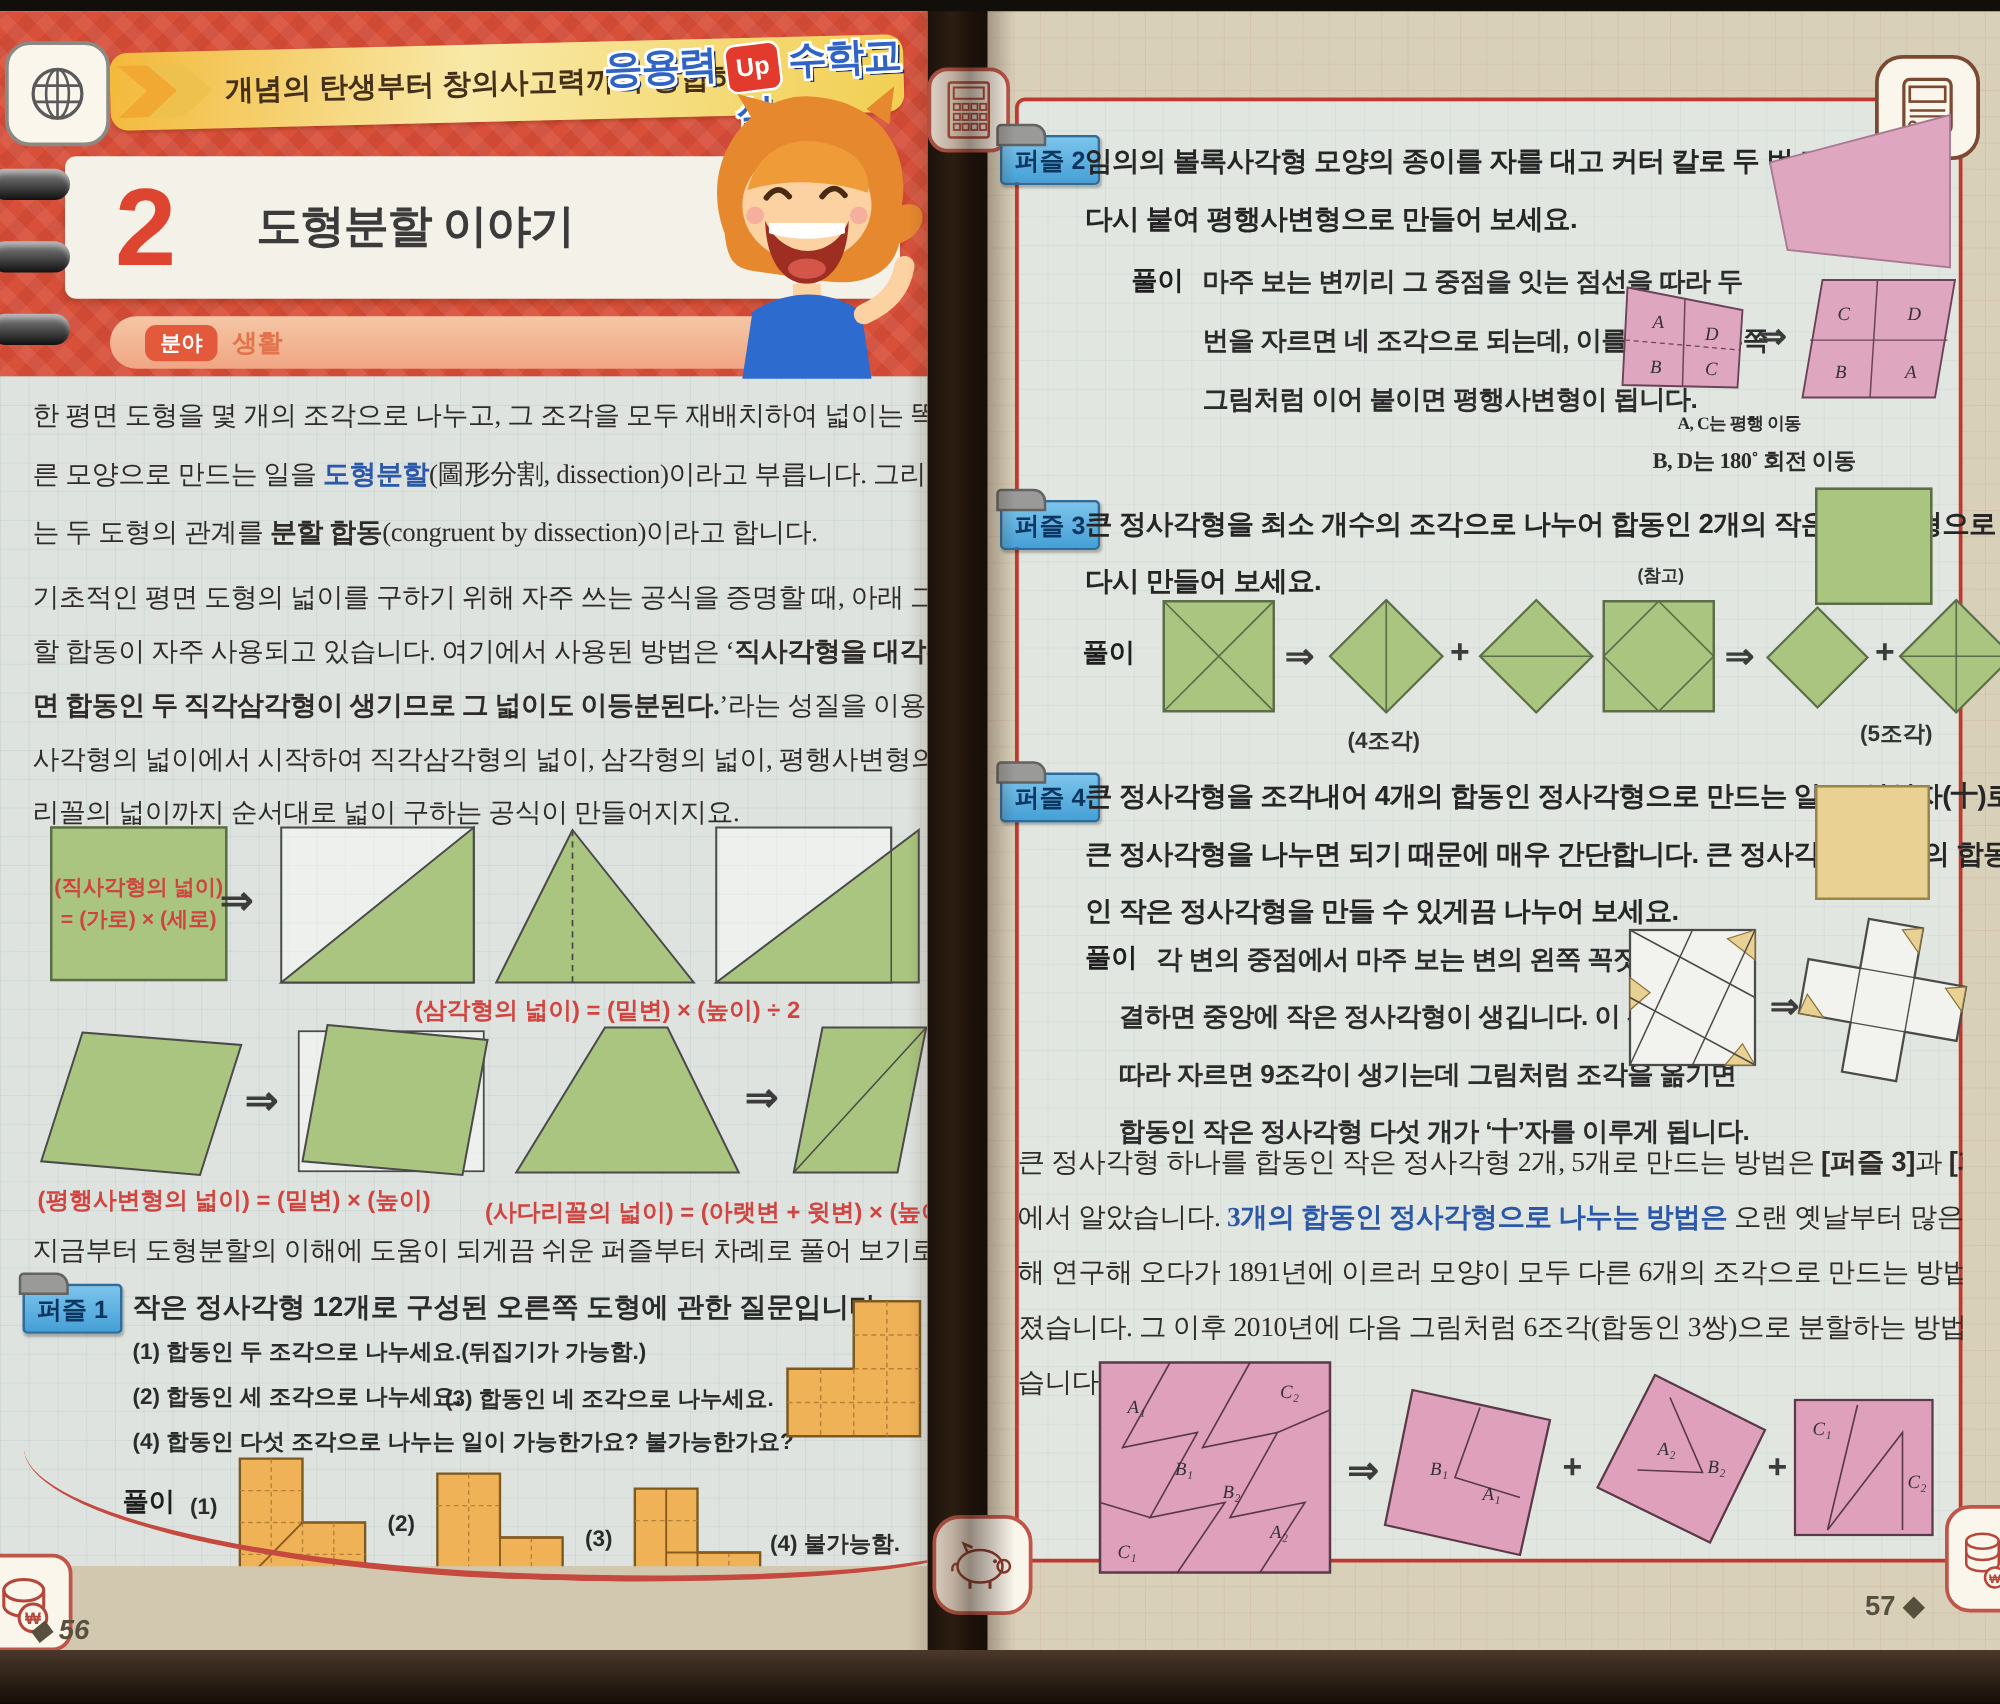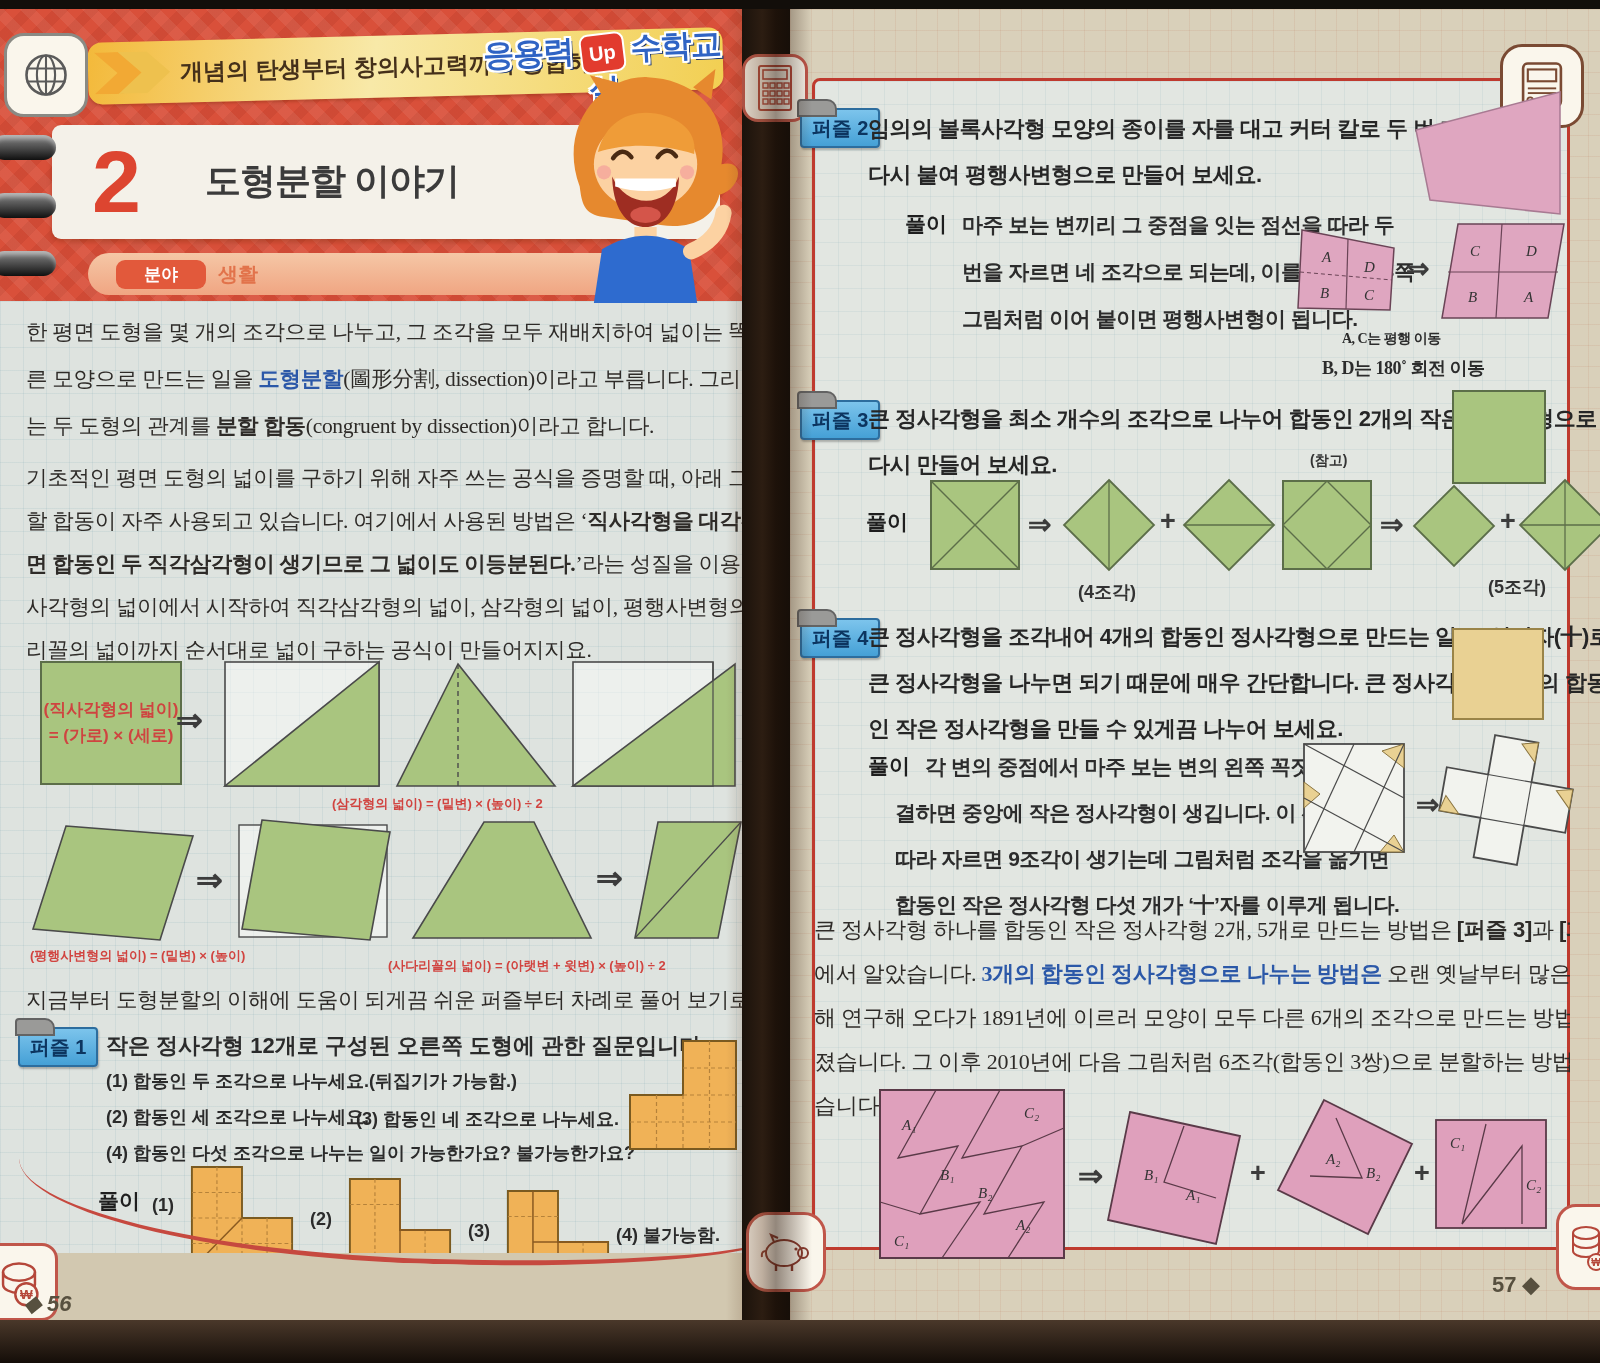--- a/index.html
+++ b/index.html
@@ -35,36 +35,36 @@
   .logo-w{font-size:31px;font-weight:900;color:#2f63c4;letter-spacing:-1px;
     text-shadow:-2px 0 #fff,2px 0 #fff,0 -2px #fff,0 2px #fff,2px 2px #fff,-2px 2px #fff,2px -2px #fff,-2px -2px #fff,3px 3px 0 #14306e;}
   .logo-up{display:inline-block;background:#e23b2e;color:#fff;font-size:20px;font-weight:900;
     border-radius:9px;padding:1px 7px;margin:0 2px;border:2px solid #fff;transform:rotate(-4deg);}
   .title-panel{left:52px;top:116px;width:668px;height:114px;background:#f4f1e9;
     border-radius:9px;box-shadow:0 3px 5px rgba(120,40,10,.35);}
   .chap-no{left:92px;top:118px;font-size:88px;font-weight:900;color:#dd4530;line-height:110px;}
   .chap-title{left:205px;top:148px;font-size:36px;font-weight:800;color:#3b3b3b;letter-spacing:-1px;}
   .cat-band{left:88px;top:244px;width:560px;height:42px;border-radius:21px;
     background:linear-gradient(#f5c7a6,#f0a582);display:flex;align-items:center;padding-left:28px;box-sizing:border-box;}
-  .cat-pill{background:#e2593b;color:#fff;font-size:17px;font-weight:800;border-radius:9px;padding:3px 28px;}
+  .cat-pill{background:#e2593b;color:#fff;font-size:17px;font-weight:800;border-radius:9px;padding:3px 12px;}
   .cat-val{color:#e2734b;font-size:20px;font-weight:800;margin-left:12px;}
   .mascot{left:540px;top:56px;width:205px;height:238px;}
   .ring{left:-8px;width:64px;height:25px;border-radius:13px;
     background:linear-gradient(#8a8a8a,#101010);box-shadow:inset 0 4px 4px rgba(255,255,255,.4);}
   .iconbox{background:#faf6ec;border:3px solid #c0564a;border-radius:16px;
     display:flex;align-items:center;justify-content:center;box-sizing:border-box;}
   .globe-box{left:4px;top:24px;width:84px;height:84px;border-color:#8a8a84;border-radius:20px;}
   
   .ln{position:absolute;white-space:nowrap;font-size:21.5px;color:#2e2b28;
     font-family:"Liberation Serif",serif;letter-spacing:-0.3px;}
   .b{font-weight:700;}
   .blue{color:#2b58a8;font-weight:800;}
   .sans{font-family:"Liberation Sans",sans-serif;}
   .q{font-size:18px;font-weight:700;color:#2b2b2b;font-family:"Liberation Sans",sans-serif;}
-  .cap{position:absolute;white-space:nowrap;font-size:13px;font-weight:700;color:#d14440;
+  .cap{position:absolute;white-space:nowrap;font-size:19px;font-weight:700;color:#d14440;
     font-family:"Liberation Sans",sans-serif;}
   .sol-label{position:absolute;font-size:21px;font-weight:800;color:#1e1e1e;
     font-family:"Liberation Sans",sans-serif;white-space:nowrap;}
   .arr{position:absolute;font-size:32px;font-weight:700;color:#3c3c3c;font-family:"Liberation Sans",sans-serif;}
   .plus{position:absolute;font-size:27px;font-weight:700;color:#3c3c3c;}
   .ptab{position:absolute;width:76px;height:36px;background:linear-gradient(#7cc4ec,#45a0d6);
     border:2px solid #2d6d9e;border-radius:4px;color:#0c3560;font-weight:800;font-size:20px;
     display:flex;align-items:center;justify-content:center;box-shadow:1px 2px 2px rgba(0,0,0,.25);}
   .ptab::before{content:"";position:absolute;top:-11px;left:-5px;width:36px;height:14px;
     background:#9a9a98;border:2px solid #636363;border-radius:4px 10px 0 0;}

